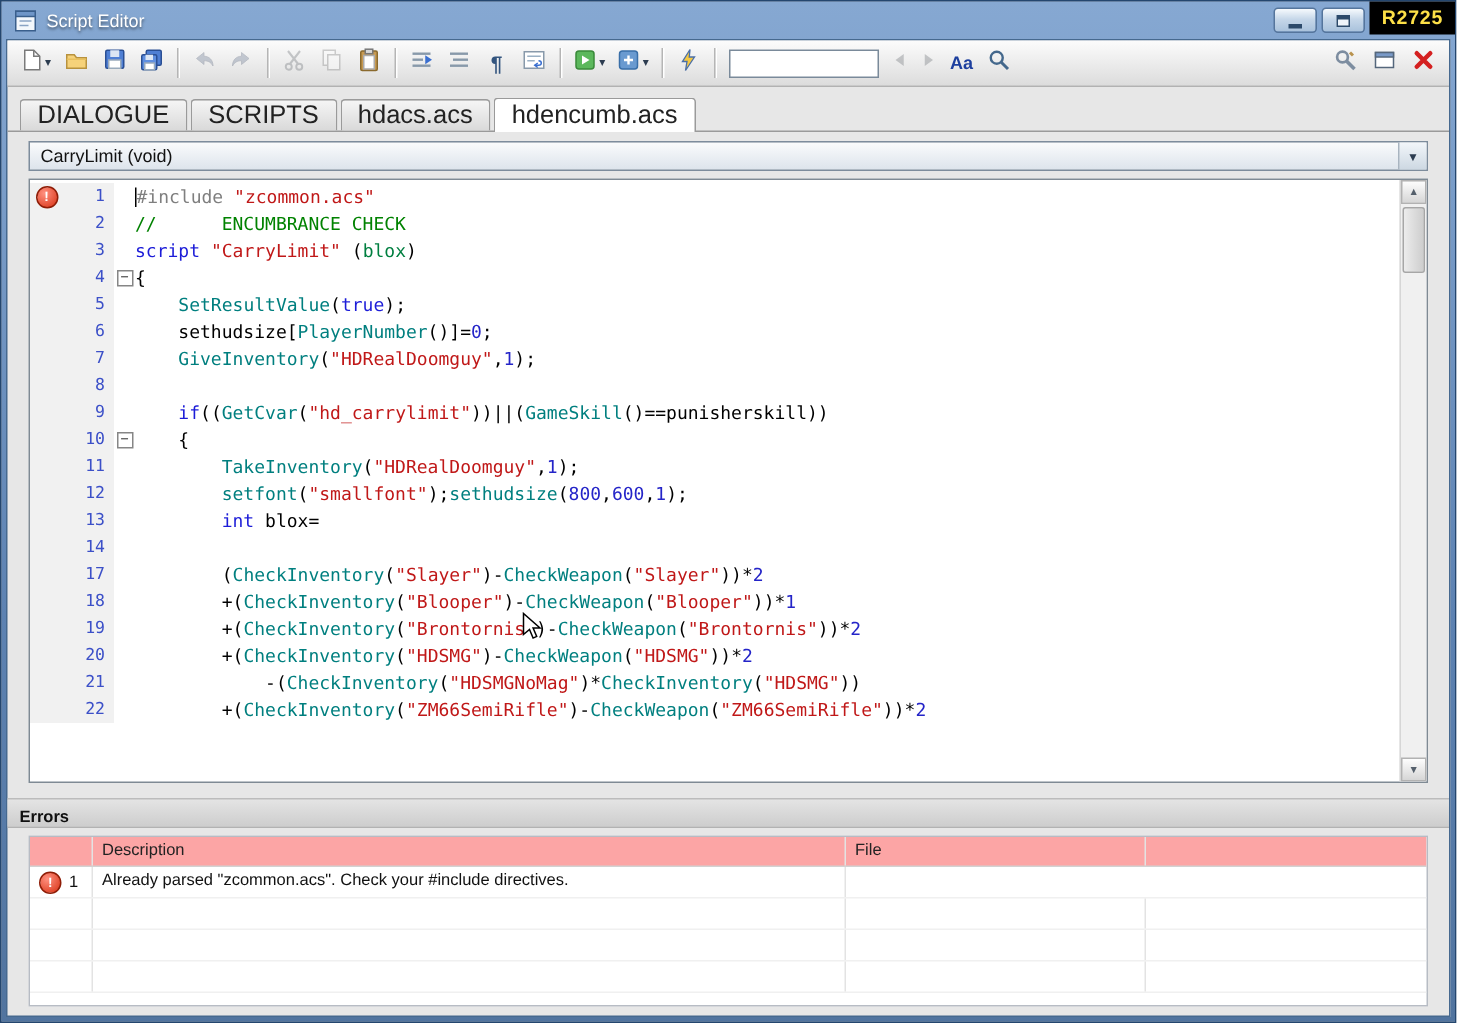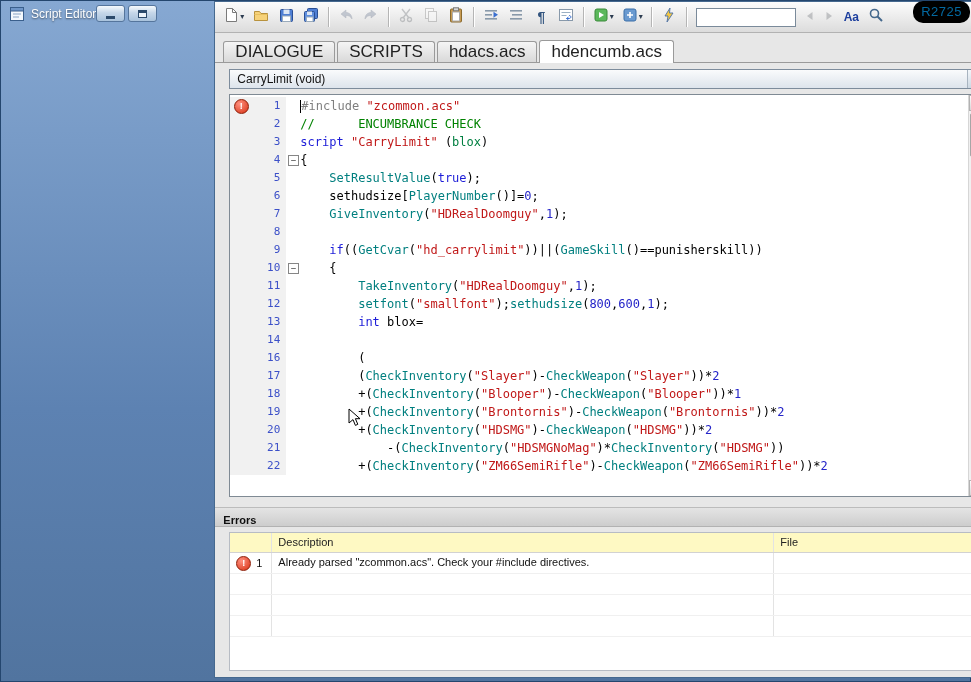--- a/index.html
+++ b/index.html
@@ -1,29 +1,29 @@
 <!DOCTYPE html>
 <html><head>
 <meta charset="utf-8">
 <style>
   html,body{margin:0;padding:0;overflow:hidden;}
   body{width:971px;height:682px;background:#cfd7e2;font-family:"Liberation Sans",sans-serif;}
   .window{position:relative;width:971px;height:682px;box-sizing:border-box;border:1px solid #24466e;
-          background:linear-gradient(180deg,#86a8d2,#5d82b2 60%,#51749f);display:flex;flex-direction:row;padding:0 3px 3px;}
+          background:linear-gradient(180deg,#86a8d2,#5d82b2 60%,#51749f);display:flex;flex-direction:column;padding:0 3px 3px;}
   
   .titlebar{height:25px;flex:none;display:flex;align-items:center;padding:0 5px;color:#fff;
             font-size:12px;text-shadow:0 1px 2px rgba(0,0,0,.55);}
   .app-icon{width:16px;height:16px;margin-right:6px;flex:none;}
   .title-buttons{margin-left:auto;display:flex;gap:3px;margin-right:52px;}
   .tb-btn{width:29px;height:17px;border-radius:3px;border:1px solid #55759c;box-sizing:border-box;
           background:linear-gradient(#f6fafd,#c6d7e9 45%,#a9c2dc);display:flex;align-items:center;justify-content:center;}
   .glyph-min{width:9px;height:3px;background:#2c4a6b;margin-top:7px;}
   .glyph-max{width:9px;height:8px;border:1px solid #2c4a6b;border-top-width:3px;box-sizing:border-box;background:#eef4fa;}
-  .badge{position:absolute;top:0;right:0;background:#000;color:#0369a1;font-weight:normal;font-size:13px;
-         padding:3px 8px 4px;letter-spacing:.5px;border-radius:10px;}
+  .badge{position:absolute;top:0;right:0;background:#000;color:#fde047;font-weight:bold;font-size:13px;
+         padding:3px 8px 4px;letter-spacing:.5px;}
   
   .client{flex:1;min-height:0;background:#e7e7e7;border:1px solid #41楼;border:1px solid #46698f;display:flex;flex-direction:column;}
   
   .toolbar{height:30px;flex:none;display:flex;align-items:center;background:linear-gradient(#fcfcfc,#dcdcdc);
            border-bottom:1px solid #b2b2b2;padding:0 5px;gap:1px;}
   .tbtn{min-width:24px;height:24px;display:flex;align-items:center;justify-content:center;border-radius:2px;gap:1px;}
   .tbtn.wide{padding:0 2px;}
   .tbtn.sm{min-width:18px;}
   .tbtn.dis{opacity:.38;filter:grayscale(.7);}
   .dd{font-size:8px;color:#2c3c50;line-height:8px;}
@@ -62,21 +62,21 @@
   .sb-btn{height:16px;flex:none;background:linear-gradient(#fdfdfd,#d6d6d6);border:1px solid #b2b2b2;box-sizing:border-box;
           font-size:7px;color:#55606c;display:flex;align-items:center;justify-content:center;}
   .sb-track{flex:1;position:relative;}
   .sb-thumb{position:absolute;top:2px;left:1px;right:1px;height:42px;background:linear-gradient(90deg,#ececec,#cdcdcd);
             border:1px solid #a6a6a6;border-radius:2px;}
   
   .errors-header{flex:none;height:18px;margin-top:10px;background:linear-gradient(#e4e4e4,#cdcdcd);
                  border-top:1px solid #bcbcbc;border-bottom:1px solid #b2b2b2;display:flex;align-items:flex-end;
                  padding:0 8px;font-size:11px;font-weight:bold;color:#101010;}
   .errors-table{flex:1;min-height:0;margin:5px 14px 6px;background:#fff;border:1px solid #b7bcc4;display:flex;flex-direction:column;font-size:11px;overflow:hidden;}
-  .et-head{height:19px;flex:none;display:flex;background:#fef9c3;border-bottom:1px solid #d2d2d2;color:#222;}
+  .et-head{height:19px;flex:none;display:flex;background:#fca5a5;border-bottom:1px solid #d2d2d2;color:#222;}
   .et-cell{padding:3px 6px 0;border-right:1px solid #e3e3e3;box-sizing:border-box;overflow:hidden;white-space:nowrap;}
   .c-icon{width:42px;flex:none;}
   .c-desc{width:502px;flex:none;}
   .c-file{width:200px;flex:none;}
   .c-rest{flex:1;border-right:none;}
   .et-row{height:20px;flex:none;display:flex;border-bottom:1px solid #f0f0f0;align-items:stretch;color:#111;}
   .row-icon{display:flex;align-items:center;gap:5px;padding-top:0;}
   
   .statusbar{flex:none;height:24px;background:linear-gradient(#f7f7f7,#dedede);border-top:1px solid #b8b8b8;
              display:flex;align-items:center;font-size:11px;color:#111;padding:0 4px;}
@@ -380,26 +380,20 @@
             <div class="m-code"><span class="tok-default">        </span><span class="tok-keyword">int</span><span class="tok-default"> blox=</span></div>
           </div>
           <div class="code-row">
             <div class="m-marker"></div>
             <div class="m-num">14</div>
             <div class="m-fold"></div>
             <div class="m-code"></div>
           </div>
           <div class="code-row">
             <div class="m-marker"></div>
-            <div class="m-num">16</div>
-            <div class="m-fold"></div>
-            <div class="m-code"><span class="tok-default">        (</span></div>
-          </div>
-          <div class="code-row">
-            <div class="m-marker"></div>
             <div class="m-num">17</div>
             <div class="m-fold"></div>
             <div class="m-code"><span class="tok-default">        (</span><span class="tok-function">CheckInventory</span><span class="tok-default">(</span><span class="tok-string">"Slayer"</span><span class="tok-default">)-</span><span class="tok-function">CheckWeapon</span><span class="tok-default">(</span><span class="tok-string">"Slayer"</span><span class="tok-default">))*</span><span class="tok-number">2</span></div>
           </div>
           <div class="code-row">
             <div class="m-marker"></div>
             <div class="m-num">18</div>
             <div class="m-fold"></div>
             <div class="m-code"><span class="tok-default">        +(</span><span class="tok-function">CheckInventory</span><span class="tok-default">(</span><span class="tok-string">"Blooper"</span><span class="tok-default">)-</span><span class="tok-function">CheckWeapon</span><span class="tok-default">(</span><span class="tok-string">"Blooper"</span><span class="tok-default">))*</span><span class="tok-number">1</span></div>
           </div>

